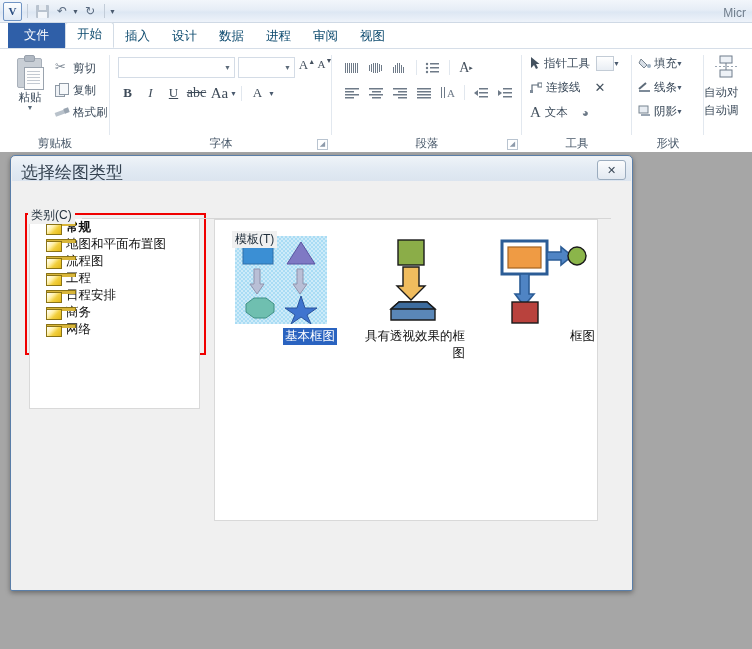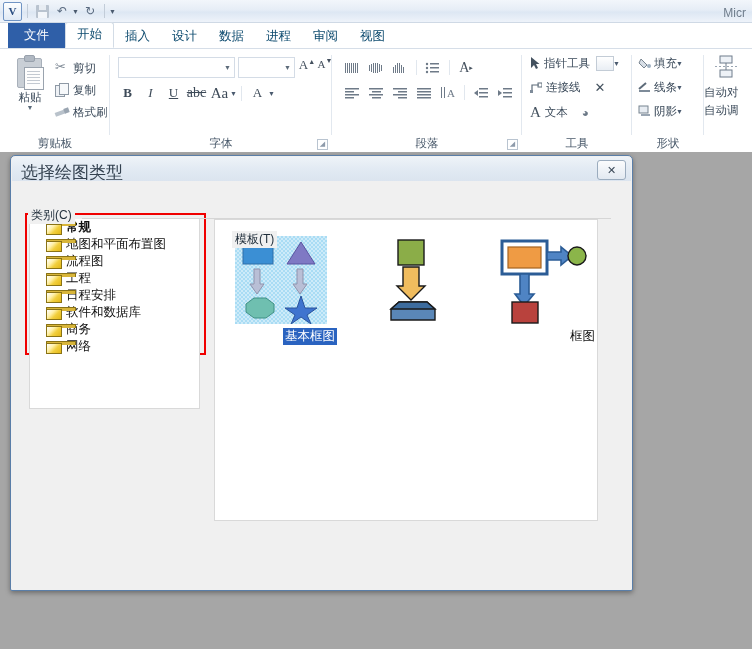--- a/index.html
+++ b/index.html
@@ -493,27 +493,20 @@
             <span class="tab"></span>
             <span class="bod"></span>
           </span>
         <span>日程安排</span>
       </div>
       <div class="catitem">
         <span class="folder">
             <span class="tab"></span>
             <span class="bod"></span>
           </span>
-        <span>软件和数据库</span>
-      </div>
-      <div class="catitem">
-        <span class="folder">
-            <span class="tab"></span>
-            <span class="bod"></span>
-          </span>
         <span>商务</span>
       </div>
       <div class="catitem">
         <span class="folder">
             <span class="tab"></span>
             <span class="bod"></span>
           </span>
         <span>网络</span>
       </div>
     </div>
@@ -542,20 +535,21 @@
 
         <div class="tplitem">
           <div class="thumb">
             <svg width="92" height="88" viewBox="0 0 92 88">
               <rect x="33" y="4" width="26" height="25" fill="#8bad48" stroke="#1a1a1a" stroke-width="1.4"></rect>
               <polygon points="38,31 54,31 54,50 60,50 46,64 32,50 38,50" fill="#f0bc5e" stroke="#1a1a1a" stroke-width="1.4"></polygon>
               <polygon points="26,73 34,66 62,66 70,73 70,84 26,84" fill="#5a87b8" stroke="#1a1a1a" stroke-width="1.4"></polygon>
               <polygon points="26,73 34,66 62,66 70,73" fill="#3d6c9e" stroke="#1a1a1a" stroke-width="1.4"></polygon>
             </svg>
           </div>
+          <div class="tlabel">具有透视效果的框图</div>
         </div>
 
         <div class="tplitem">
           <div class="thumb">
             <svg width="92" height="88" viewBox="0 0 92 88">
               <rect x="7" y="5" width="45" height="33" fill="#ffffff" stroke="#2b5c96" stroke-width="3"></rect>
               <rect x="13" y="11" width="33" height="21" fill="#ef9b44" stroke="#a6631f" stroke-width="1.2"></rect>
               <polygon points="52,16 66,16 66,11 77,20 66,29 66,24 52,24" fill="#4f84c4" stroke="#2b5c96" stroke-width="1.6"></polygon>
               <circle cx="82" cy="20" r="9" fill="#8bb54a" stroke="#1a1a1a" stroke-width="1.4"></circle>
               <polygon points="25,38 34,38 34,58 39,58 29,70 20,58 25,58" fill="#4f84c4" stroke="#2b5c96" stroke-width="1.6"></polygon>

